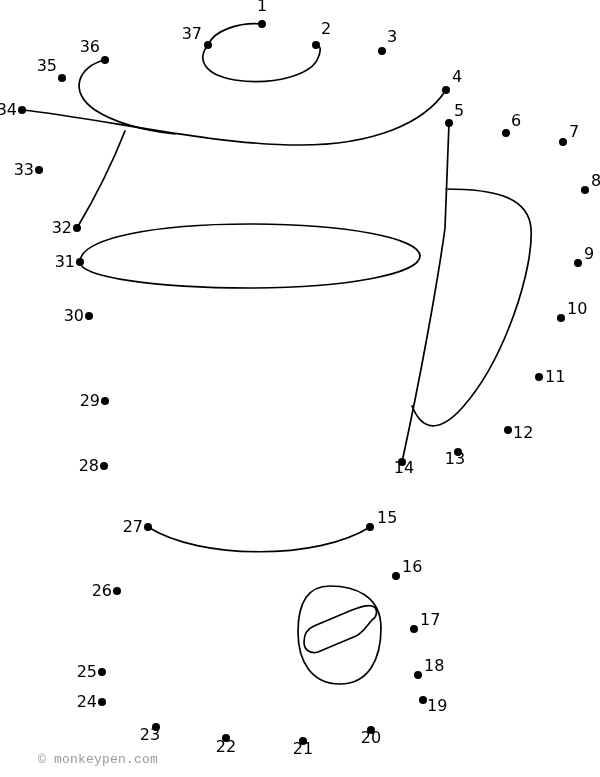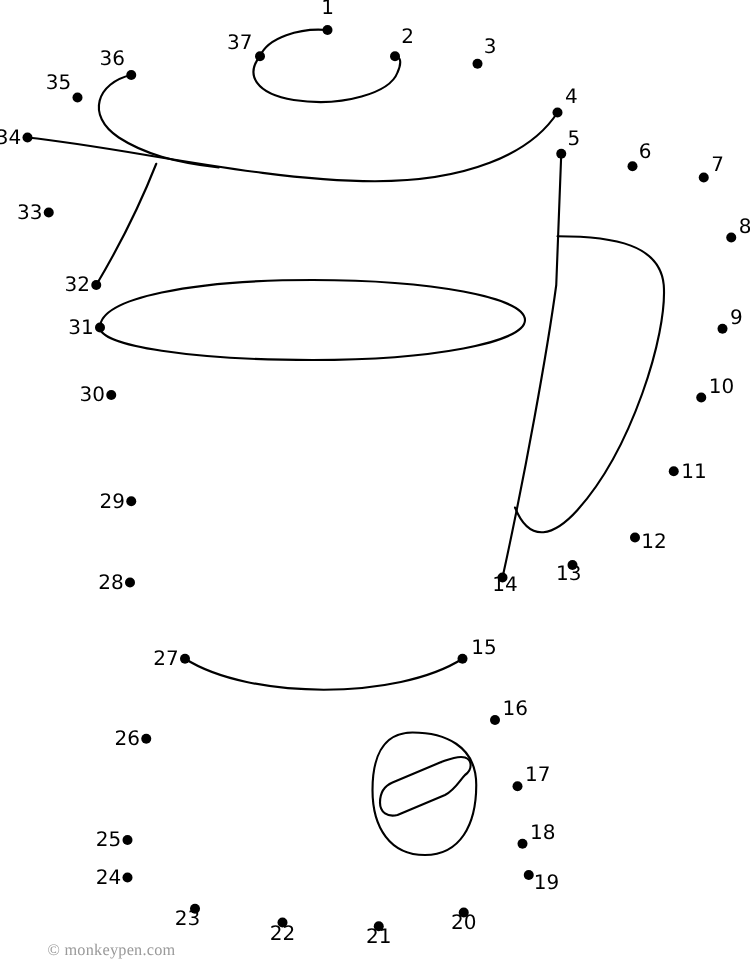--- a/index.html
+++ b/index.html
@@ -39,21 +39,21 @@
     fill: none;
     stroke: #000000;
     stroke-width: 1.7;
     stroke-linecap: round;
     stroke-linejoin: round;
   }
   .watermark {
     position: absolute;
     left: 38px;
     top: 752px;
-    font-family: Liberation Serif, serif;
+    font-family: Liberation Mono, monospace;
     font-size: 13px;
     color: #9a9a9a;
     letter-spacing: 0.2px;
     white-space: nowrap;
   }
 </style>
 </head>
 <body>
 
 <div id="page">

